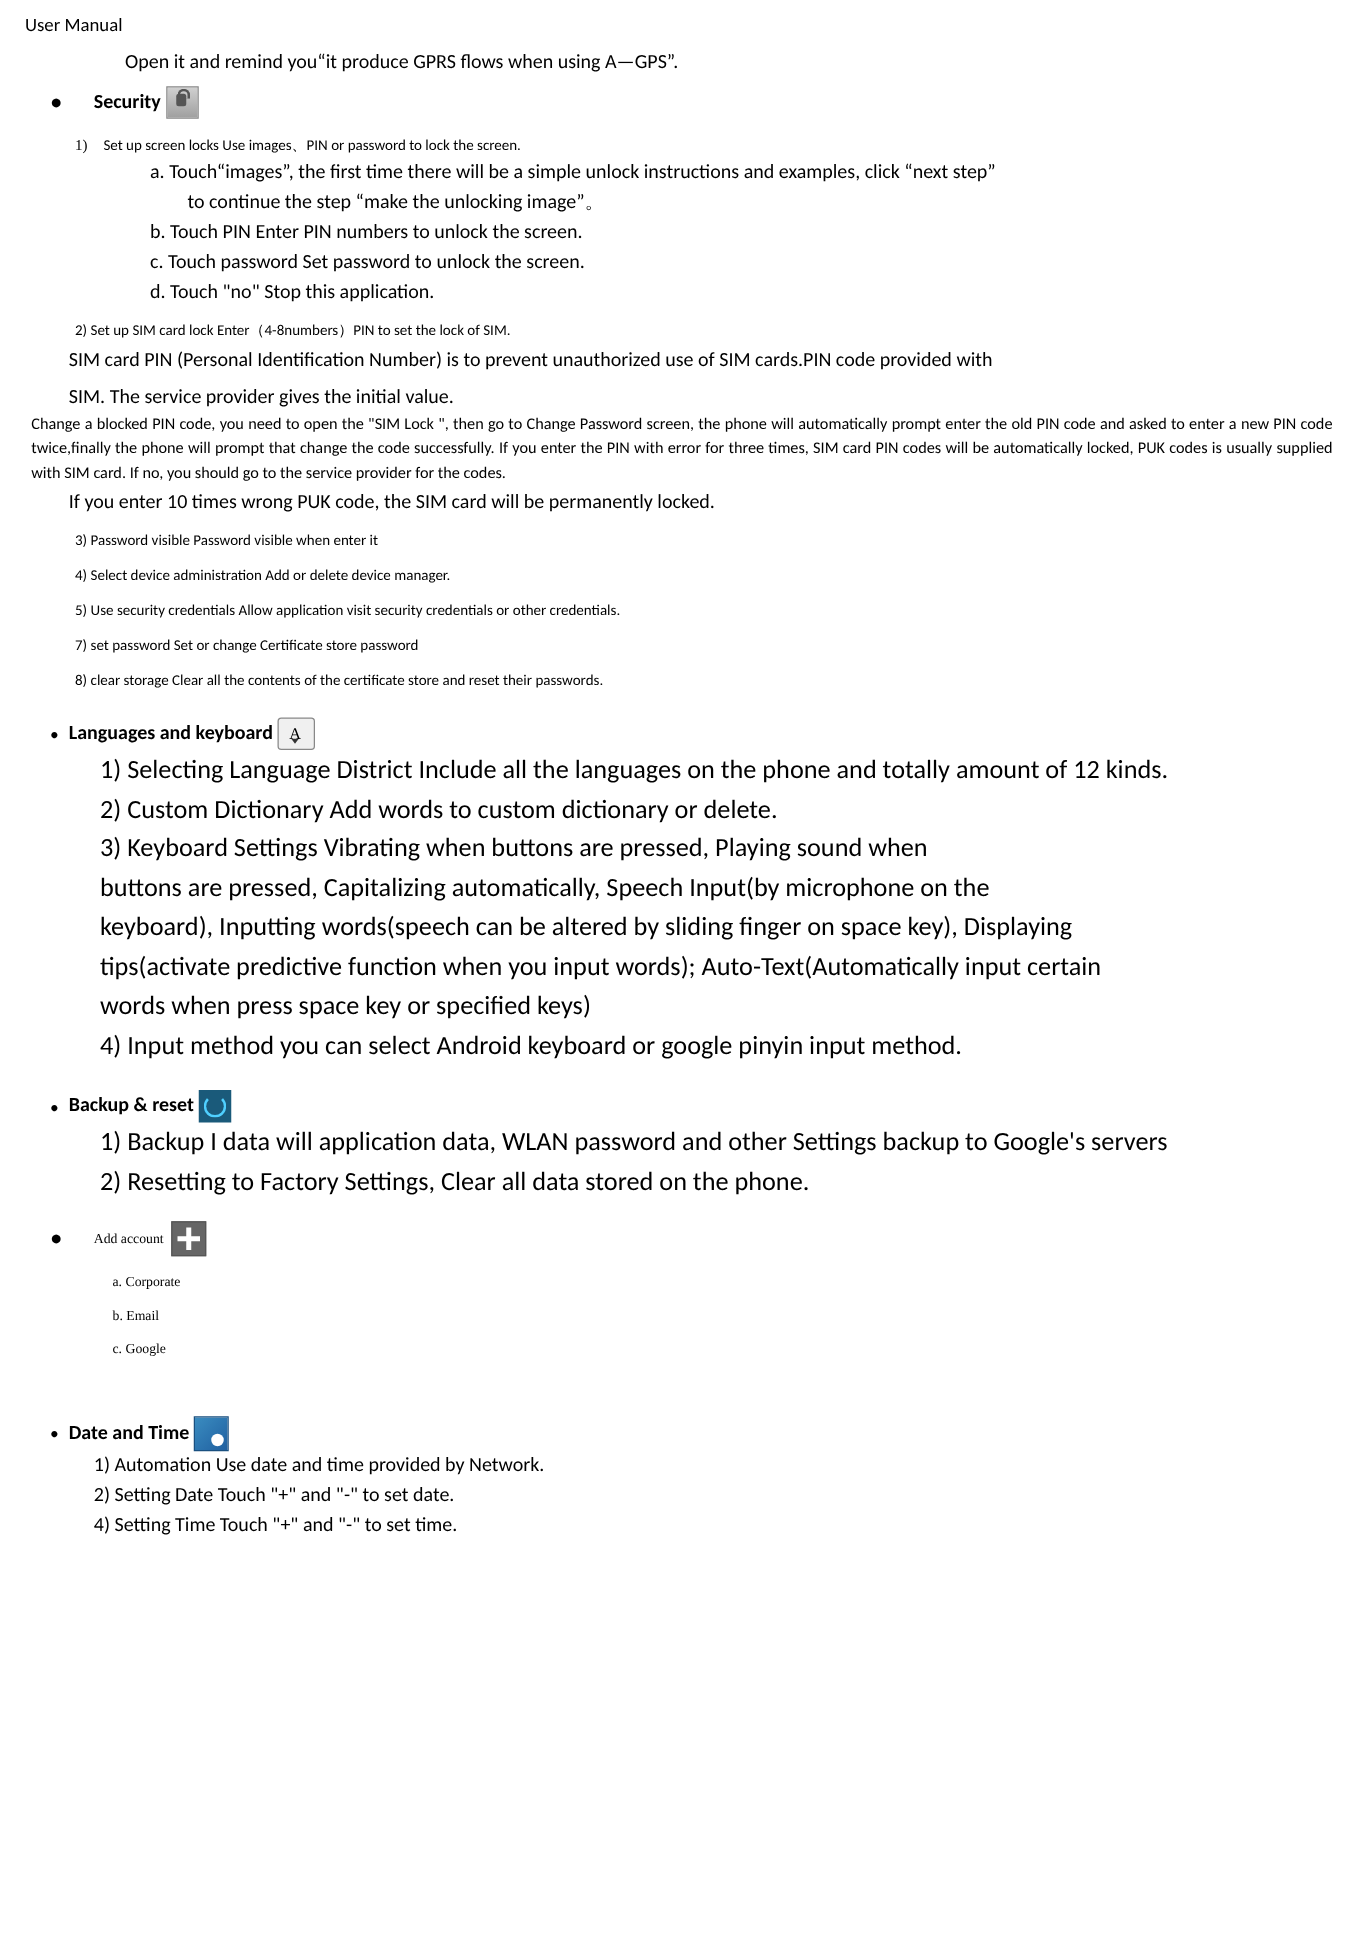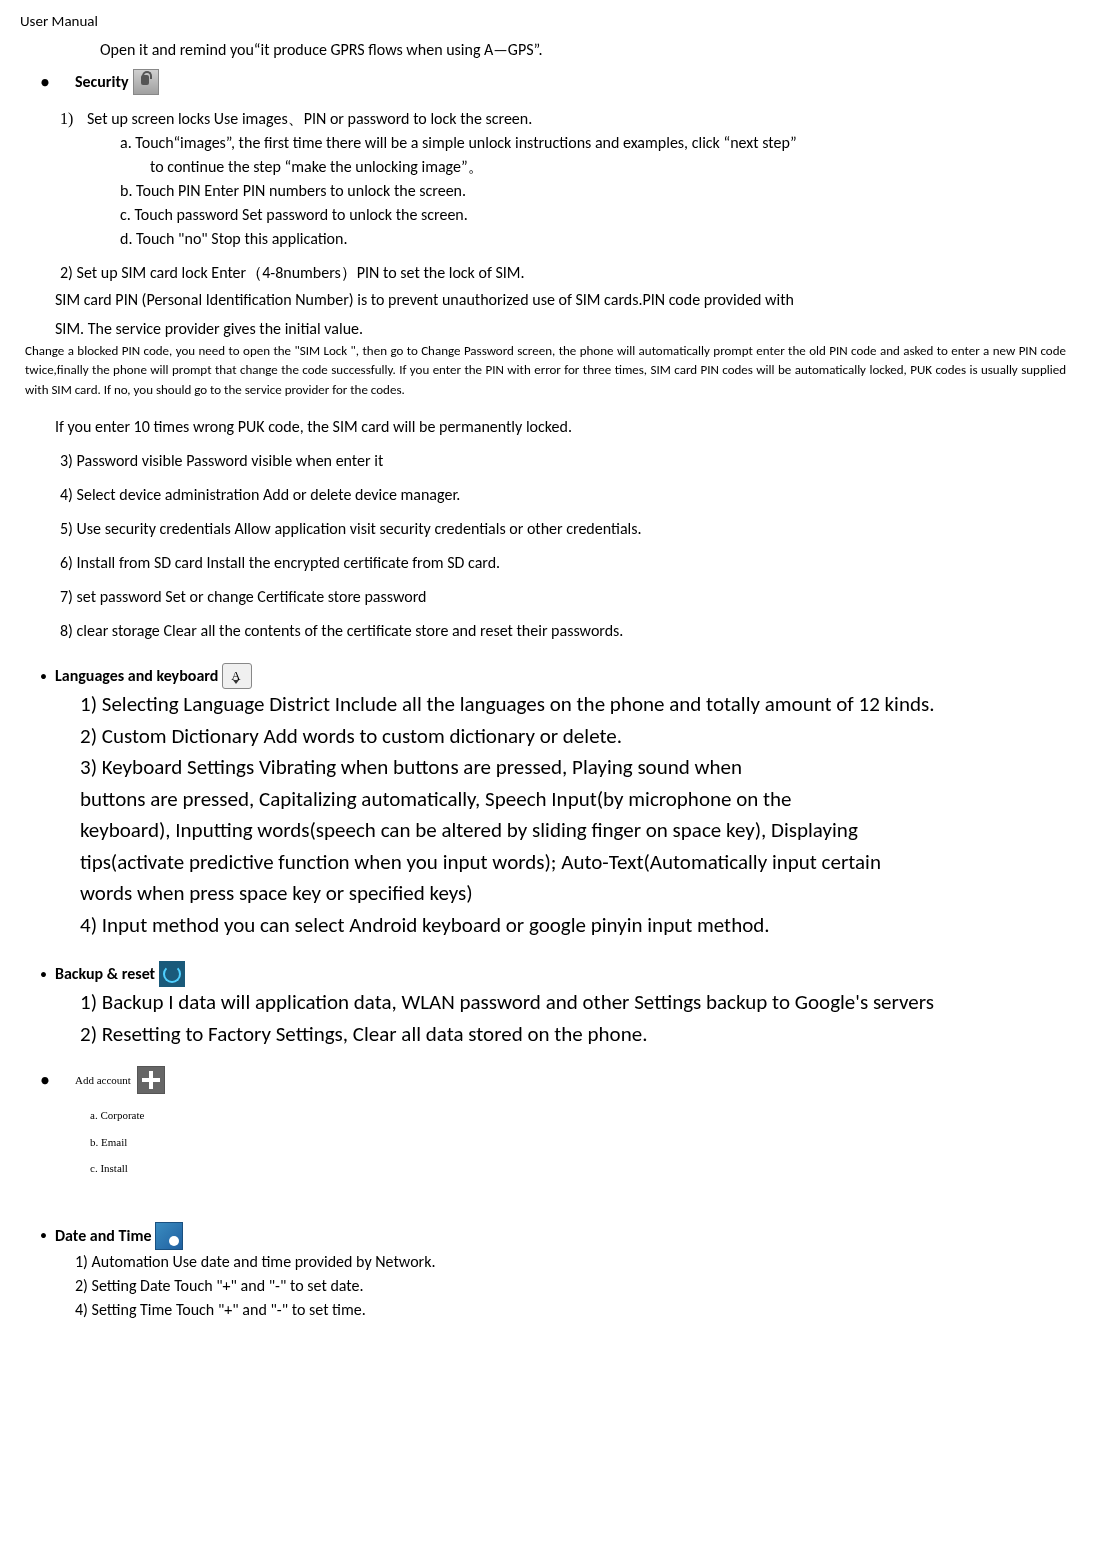--- a/index.html
+++ b/index.html
@@ -64,21 +64,21 @@
       top: 1px;
       left: 8px;
       width: 6px;
       height: 6px;
       border: 2px solid #555;
       border-bottom: none;
       border-radius: 6px 6px 0 0;
     }
     .numbered-item {
       margin-left: 40px;
-      font-size: 16px;
+      font-size: 12px;
       margin-top: 10px;
     }
     .numbered-item-1 {
       font-family: "Times New Roman", serif;
     }
     .sub-item {
       margin-left: 100px;
       font-size: 16px;
     }
     .sub-item-cont {
@@ -253,26 +253,25 @@
   <div class="sub-item">a. Touch“images”,    the first time there will be a simple unlock instructions and examples, click “next step”</div>
   <div class="sub-item-cont">to continue the step “make the unlocking image”。</div>
   <div class="sub-item">b. Touch PIN Enter PIN numbers to unlock the screen.</div>
   <div class="sub-item">c. Touch password      Set password to unlock the screen.</div>
   <div class="sub-item">d. Touch "no"      Stop this application.</div>
 
   <div class="numbered-item">2)    Set up SIM card lock      Enter（4-8numbers）PIN to set the lock of SIM.</div>
   <div class="para" style="margin-top:3px;">SIM card PIN (Personal Identification Number) is to prevent unauthorized use of SIM cards.PIN code provided with</div>
   <div class="para" style="margin-top:5px;">SIM. The service provider gives the initial value.</div>
   <div class="justified">Change  a  blocked  PIN  code,  you  need  to  open  the  "SIM  Lock  ",  then  go  to  Change  Password  screen,  the  phone  will automatically prompt enter the old PIN code and asked to enter a new PIN code twice,finally the phone will prompt that change the  code successfully.  If you  enter the  PIN with error for  three times,  SIM  card PIN  codes will be  automatically locked, PUK codes is usually supplied with SIM card. If no, you should go to the service provider for the codes.</div>
-  <div class="para" style="margin-top:16px;">If you enter 10 times wrong PUK code, the SIM card will be permanently locked.</div>
+  <div class="para" style="margin-top:2px;">If you enter 10 times wrong PUK code, the SIM card will be permanently locked.</div>
 
   <div class="numbered-item">3)    Password visible        Password visible when enter it</div>
   <div class="numbered-item">4)    Select device administration      Add or delete device manager.</div>
   <div class="numbered-item">5)    Use security credentials        Allow application visit security credentials or other credentials.</div>
-  <div class="numbered-item">6)    Install from SD card      Install the encrypted certificate from SD card.</div>
   <div class="numbered-item">7)    set password        Set or change Certificate store password</div>
   <div class="numbered-item">8)    clear storage        Clear all the contents of the certificate store and reset their passwords.</div>
 
   <div class="section-row">
     <span class="sm-bullet">•</span>
     <span class="bold">Languages and keyboard</span>
     <span class="icon icon-keyboard"></span>
   </div>
   <div class="sub-content">1) Selecting Language District        Include all the languages on the phone and totally amount of 12 kinds.</div>
   <div class="sub-content">2) Custom Dictionary          Add words to custom dictionary or delete.</div>
@@ -292,21 +291,21 @@
   <div class="sub-content">2)    Resetting to Factory Settings, Clear all data stored on the phone.</div>
 
   <div class="add-account-bullet">
     <span class="bullet">•</span>
     <span class="mono" style="margin-right:2px;">Add account</span>
     <span class="icon icon-add"></span>
   </div>
   <div class="add-options mono">
     <div>a.  Corporate</div>
     <div>b.  Email</div>
-    <div>c.  Install</div>
+    <div>c.  Google</div>
   </div>
 
   <div class="section-row" style="margin-top:45px;">
     <span class="sm-bullet">•</span>
     <span class="bold">Date and Time</span>
     <span class="icon icon-datetime"></span>
   </div>
   <div class="datetime-content">1) Automation        Use date and time provided by Network.</div>
   <div class="datetime-content">2) Setting Date        Touch "+" and "-" to set date.</div>
   <div class="datetime-content">4) Setting Time        Touch "+" and "-" to set time.</div>

